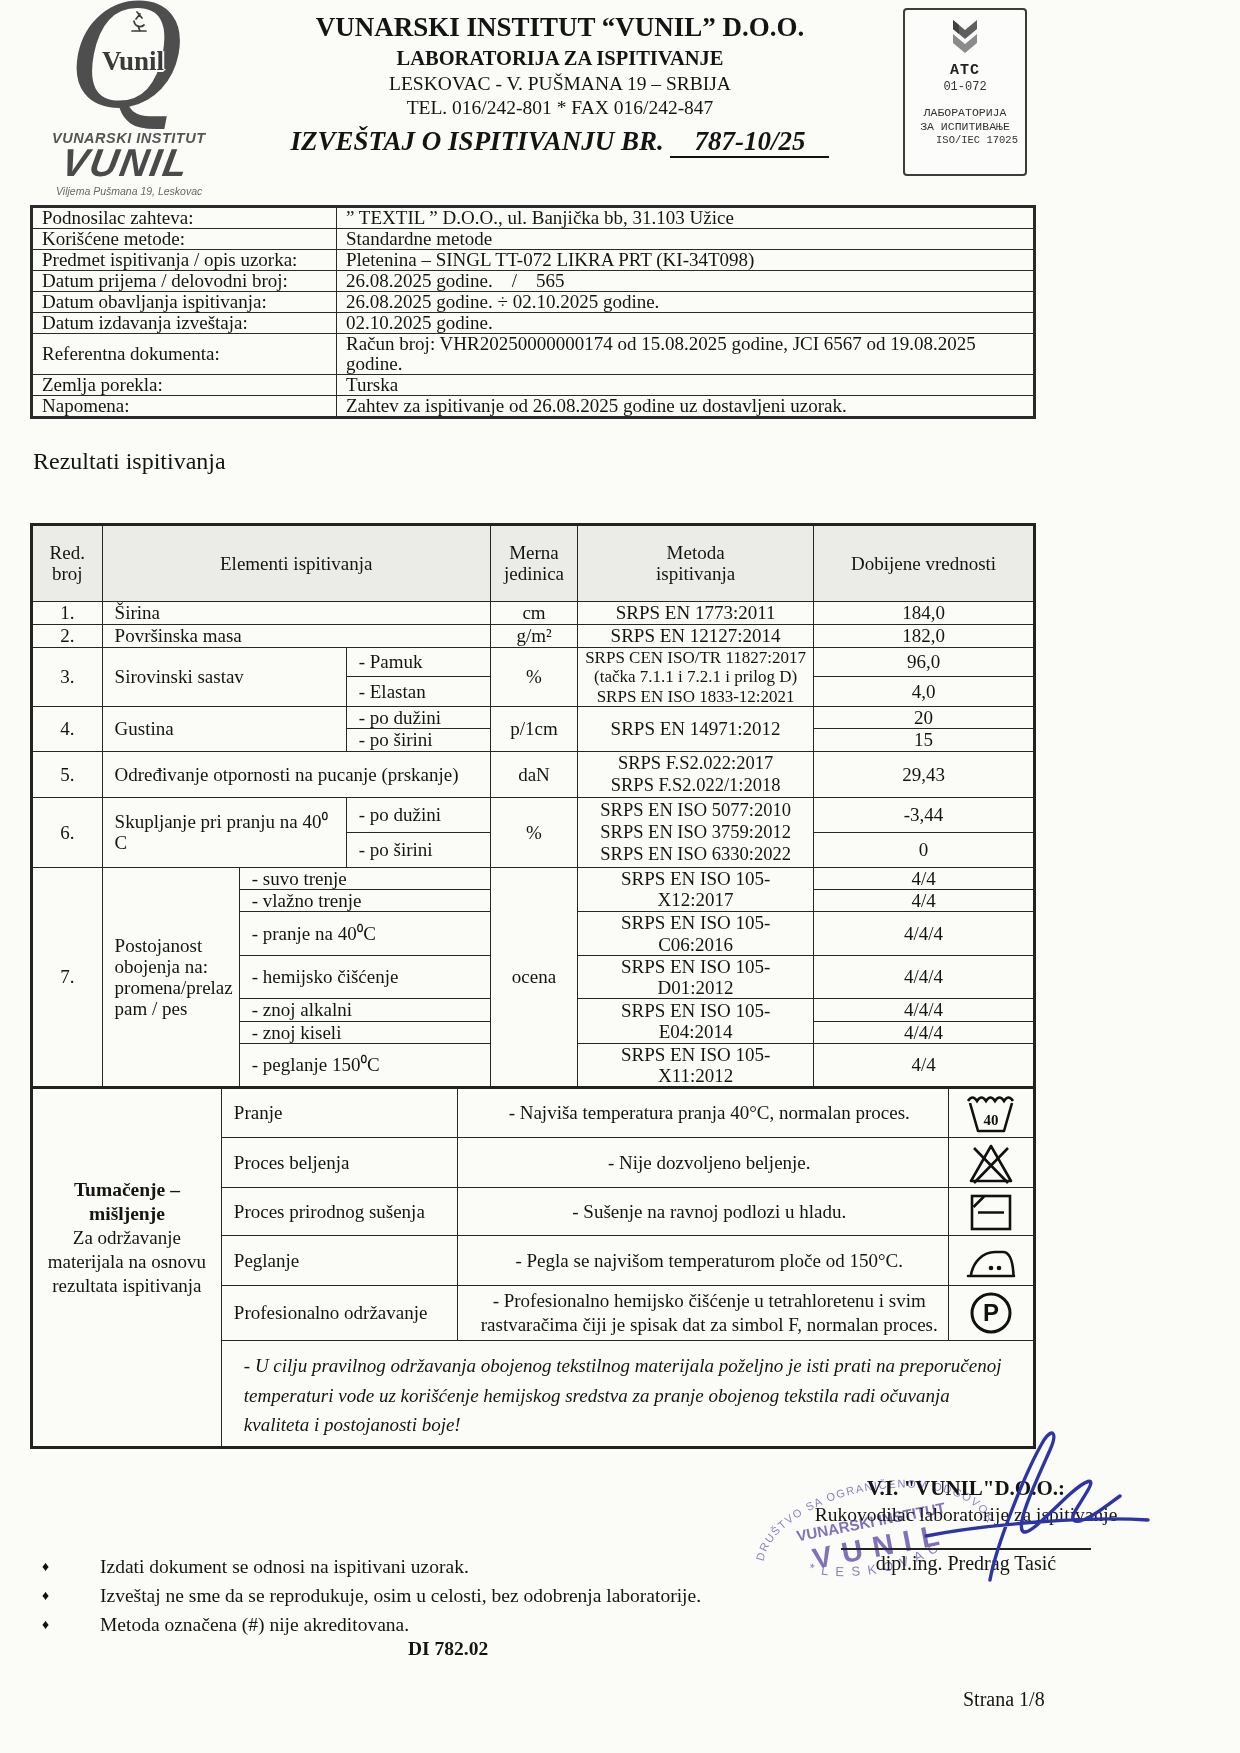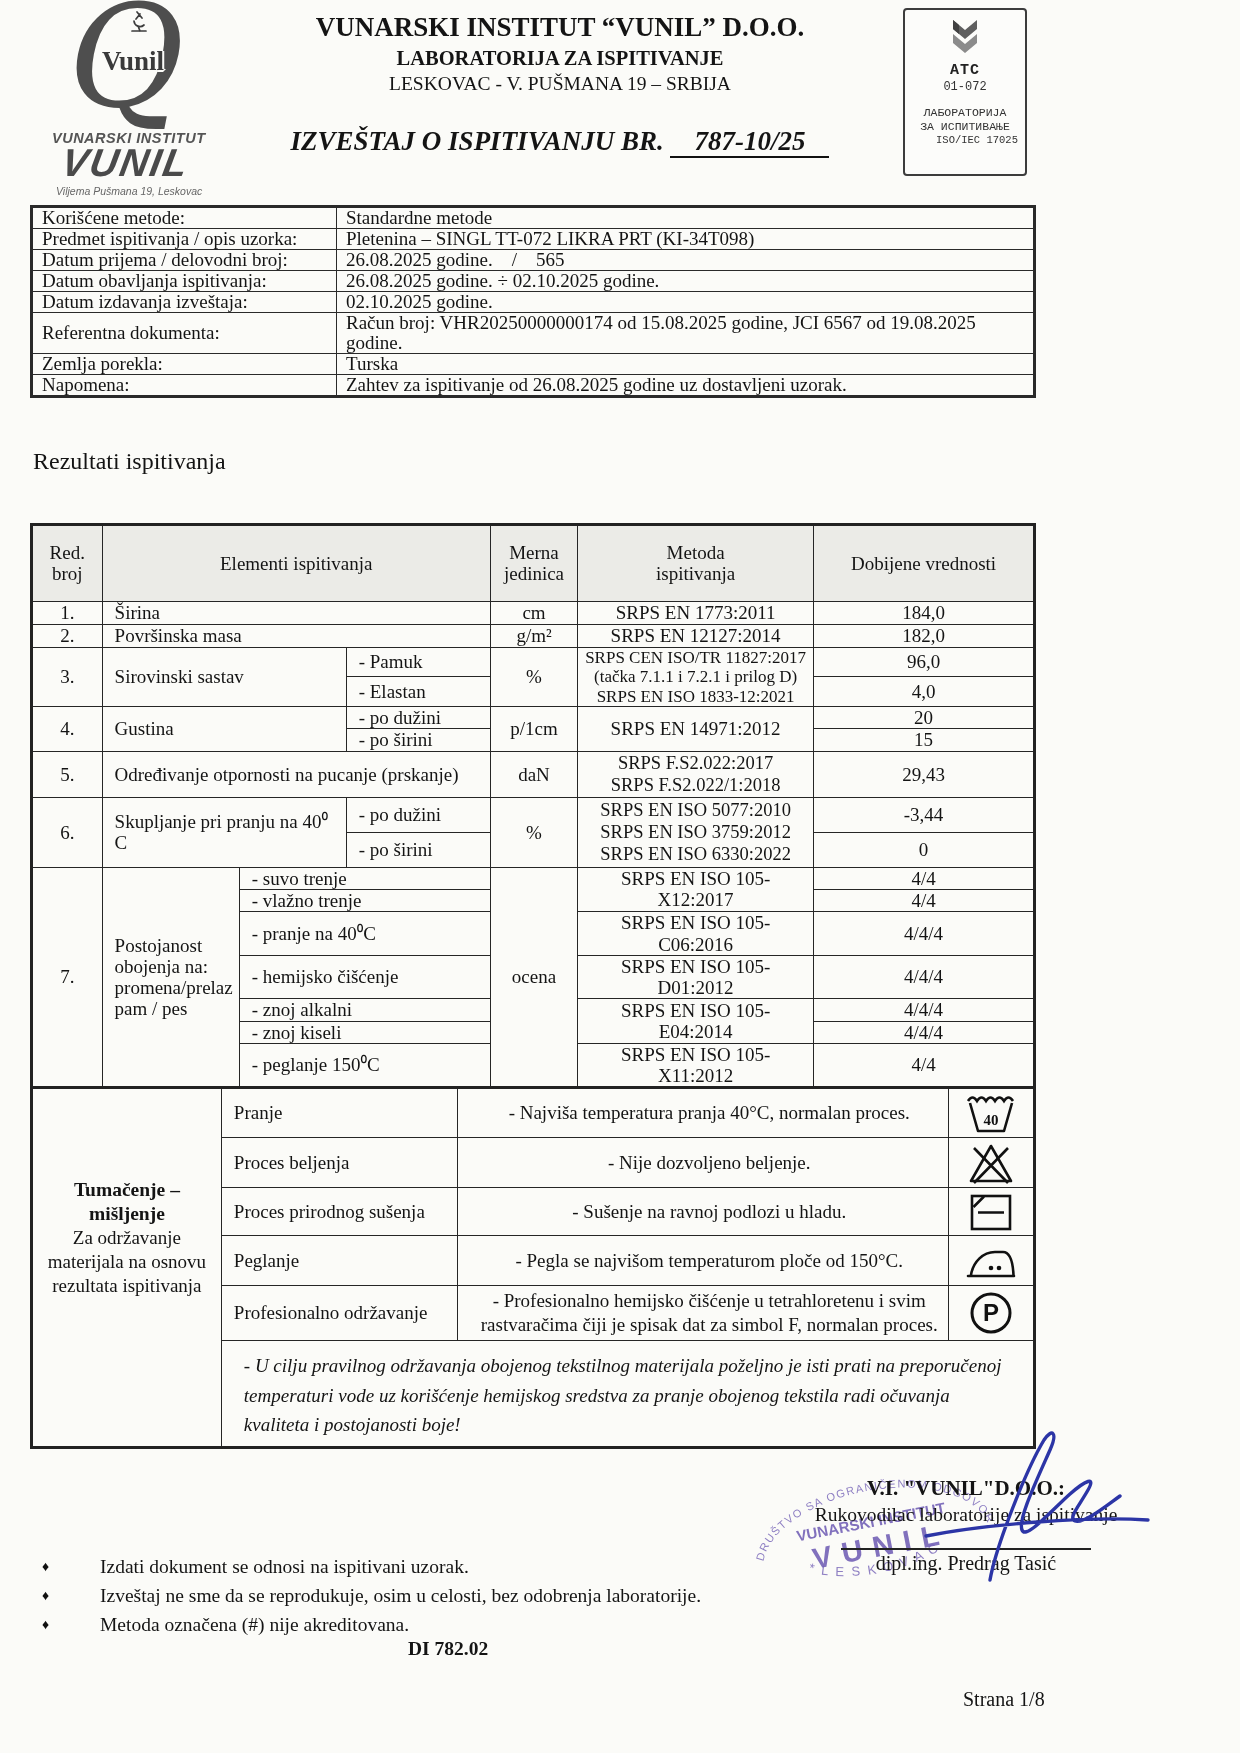--- a/index.html
+++ b/index.html
@@ -101,20 +101,21 @@
     <div class="logo-vunil-in">Vunil</div>
     <div class="logo-inst">VUNARSKI INSTITUT</div>
     <div class="logo-brand">VUNIL</div>
     <div class="logo-addr">Viljema Pušmana 19, Leskovac</div>
   </div>
 
   <div class="head-center">
     <div class="org-name">VUNARSKI INSTITUT “VUNIL” D.O.O.</div>
     <div class="org-lab">LABORATORIJA ZA ISPITIVANJE</div>
     <div class="org-addr">LESKOVAC - V. PUŠMANA 19 – SRBIJA</div>
+    <div class="org-tel">TEL. 016/242-801 * FAX  016/242-847</div>
   </div>
   <div class="report-line">
     <span>IZVEŠTAJ O ISPITIVANJU BR.</span>
     <span class="rpt-no">787-10/25</span>
   </div>
 
   <div class="atc">
     <svg class="atc-logo" viewBox="0 0 40 38">
       <polygon points="8,1 20,11 32,1 32,10 20,20 8,10" fill="#5f5f5f"></polygon>
       <polygon points="8,1 14,6 14,15 8,10" fill="#414141"></polygon>
@@ -122,20 +123,24 @@
     </svg>
     <div class="atc-abbr">ATC</div>
     <div class="atc-code">01-072</div>
     <div class="atc-l1">ЛАБОРАТОРИЈА</div>
     <div class="atc-l2">ЗА ИСПИТИВАЊЕ</div>
     <div class="atc-l3">ISO/IEC 17025</div>
   </div>
 
   <table class="info-table">
     <tbody>
+        <tr>
+          <td class="lbl">Podnosilac zahteva:</td>
+          <td>” TEXTIL ” D.O.O., ul. Banjička bb, 31.103 Užice</td>
+        </tr>
     <tr>
           <td class="lbl">Korišćene metode:</td>
           <td>Standardne metode</td>
         </tr>
     <tr>
           <td class="lbl">Predmet ispitivanja / opis uzorka:</td>
           <td>Pletenina – SINGL TT-072 LIKRA PRT (KI-34T098)</td>
         </tr>
     <tr>
           <td class="lbl">Datum prijema / delovodni broj:</td>

